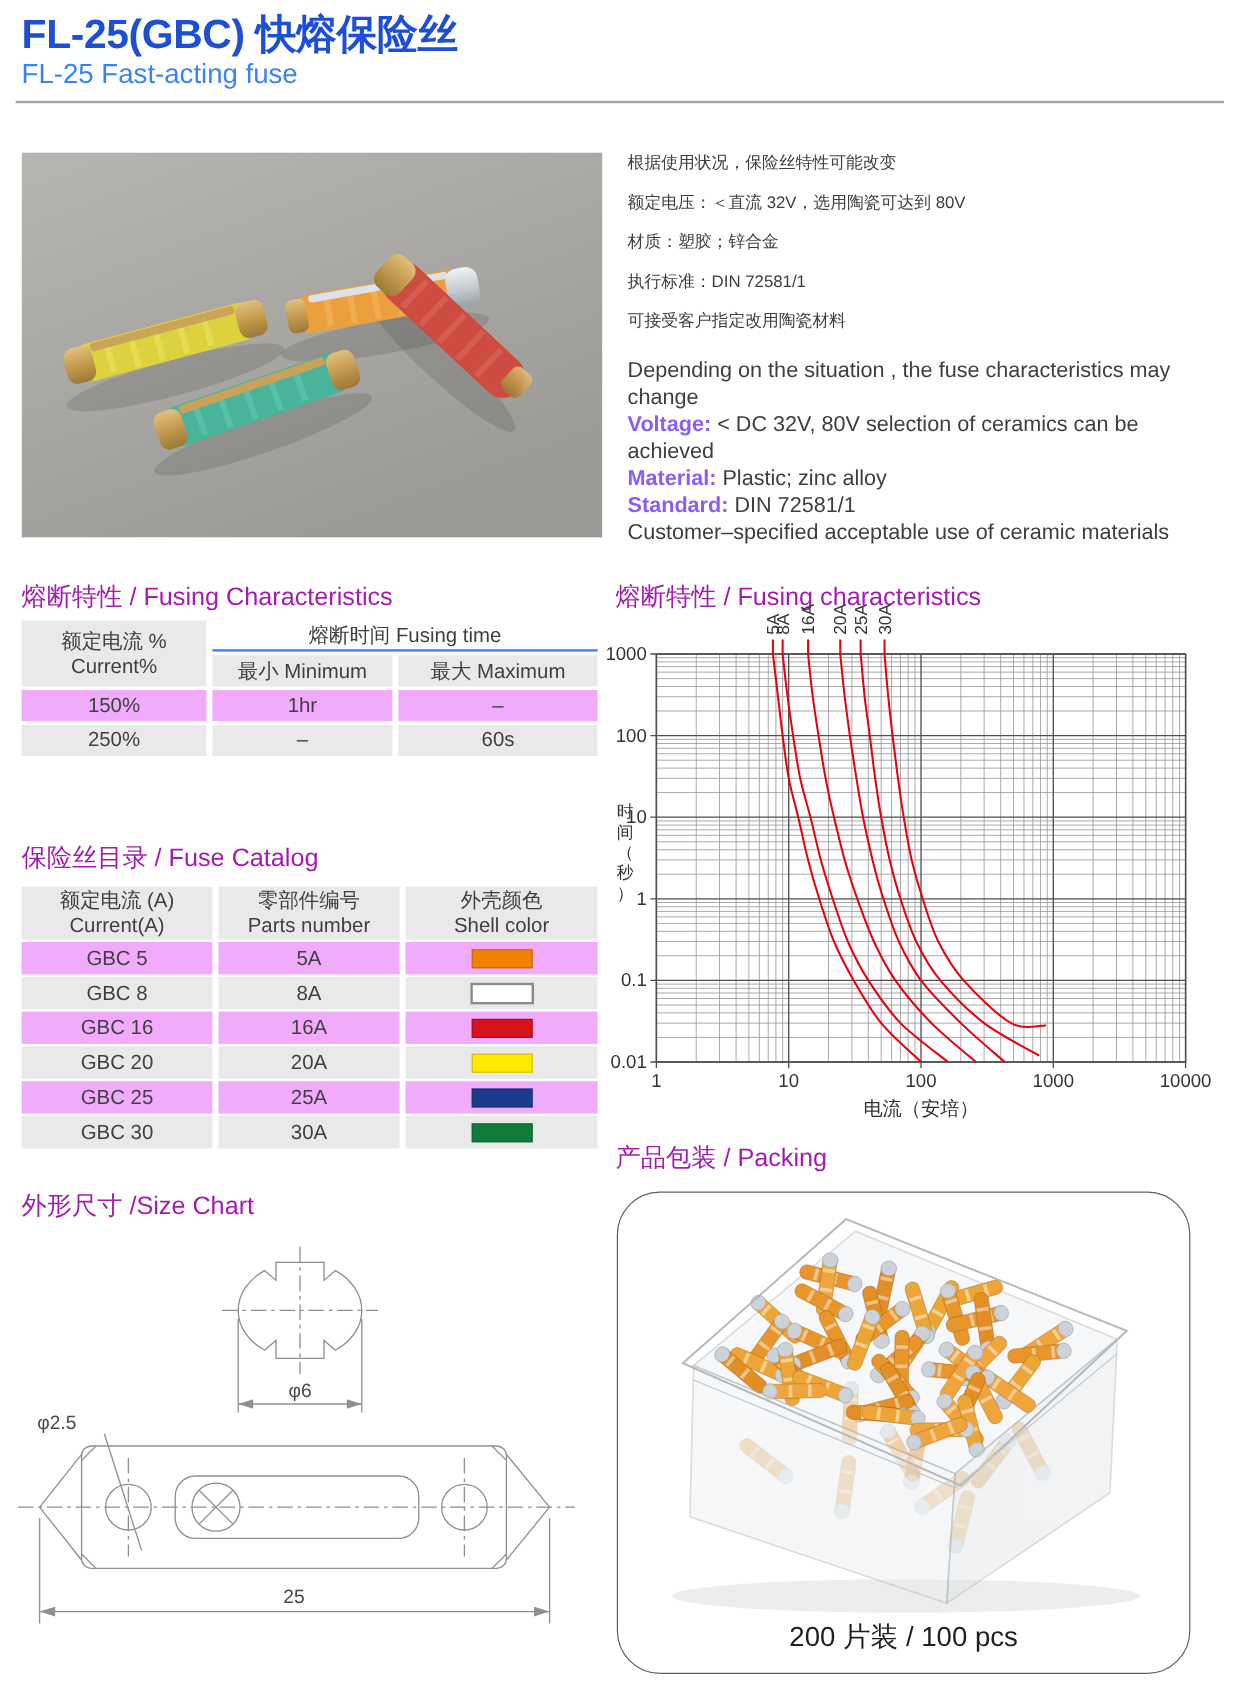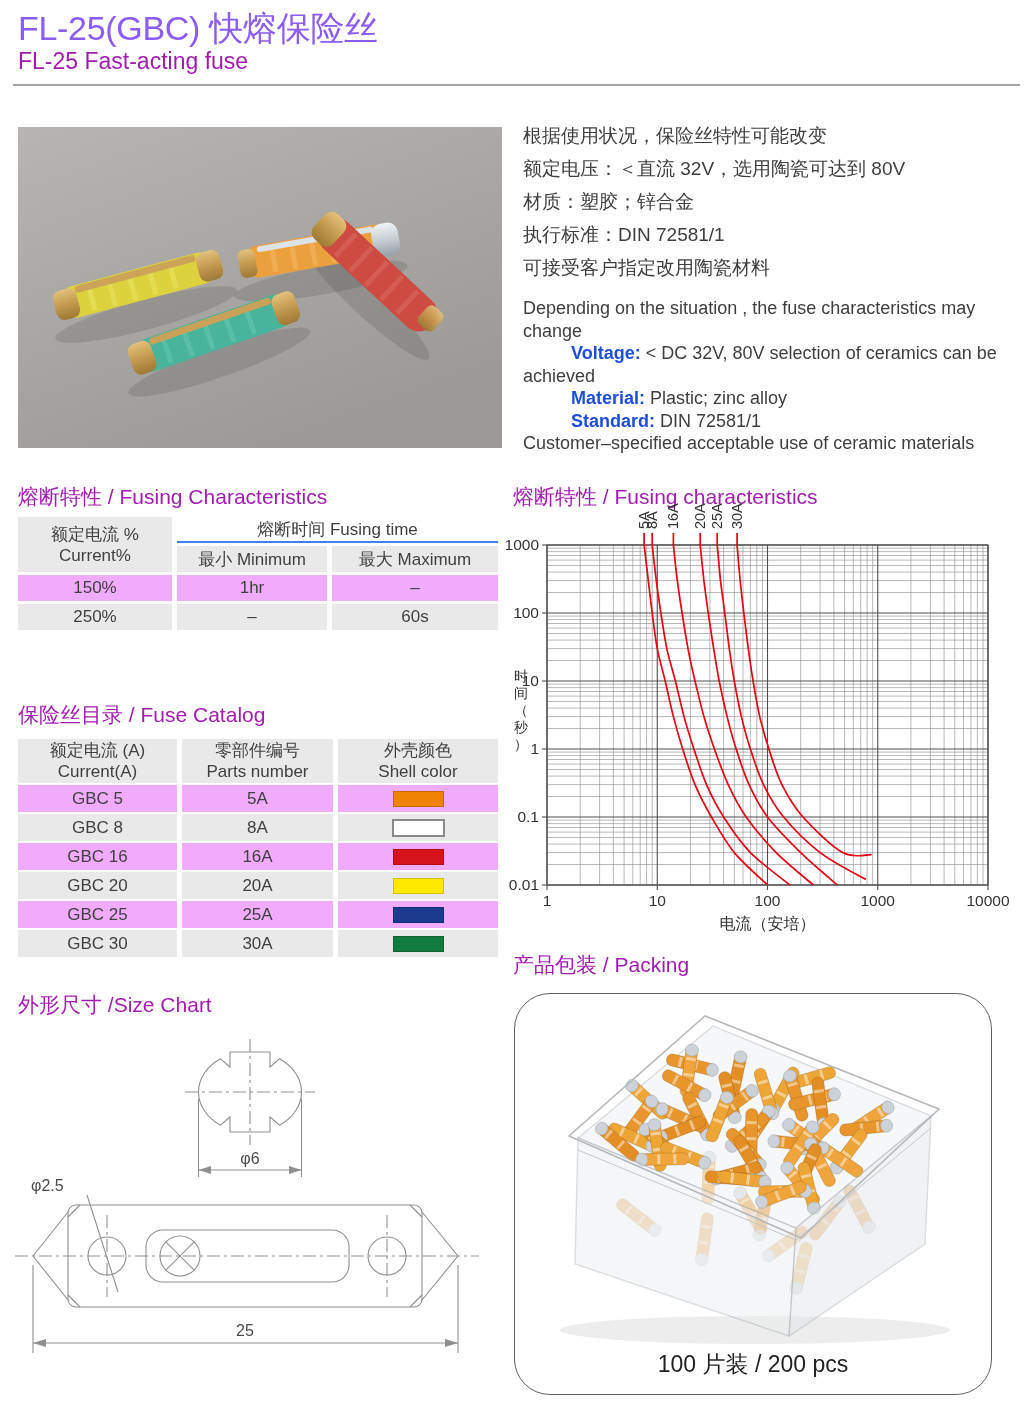--- a/index.html
+++ b/index.html
@@ -1,29 +1,29 @@
 <!DOCTYPE html>
 <html><head>
 <meta charset="utf-8">
 <style>
   html,body{margin:0;padding:0;background:#ffffff;}
   body{font-family:"Liberation Sans","DejaVu Sans",sans-serif;}
   .page{position:relative;width:1030px;height:1406px;background:#fff;overflow:hidden;}
   svg text{font-family:"Liberation Sans","DejaVu Sans",sans-serif;}
 
-  .page-title{position:absolute;left:18px;top:6px;margin:0;font-size:34px;font-weight:400;color:#8b5cf6;letter-spacing:-.3px;}
-  .page-subtitle{position:absolute;left:18px;top:48px;font-size:23px;color:#a21caf;}
+  .page-title{position:absolute;left:18px;top:6px;margin:0;font-size:34px;font-weight:700;color:#1d4ed8;letter-spacing:-.3px;}
+  .page-subtitle{position:absolute;left:18px;top:48px;font-size:23px;color:#3b82f6;}
   .rule{position:absolute;left:13px;top:84px;width:1007px;height:2px;background:#a3a3a3;}
 
   .photo-wrap{position:absolute;left:18px;top:127px;width:484px;height:321px;}
   .specs{position:absolute;left:523px;top:119px;width:498px;}
-  .specs .zh div{font-size:19px;line-height:33px;color:#3e3e3e;}
+  .specs .zh div{font-size:14px;line-height:33px;color:#3e3e3e;}
   .specs .en{margin-top:13px;}
   .specs .en div{font-size:18px;line-height:22.5px;color:#3e3e3e;}
-  .specs .en b{color:#1d4ed8;font-weight:700;margin-left:48px;}
+  .specs .en b{color:#8b5cf6;font-weight:700;}
 
   .sec-title{position:absolute;font-size:21px;color:#a21caf;}
   .sec-t1{left:18px;top:483px;}
   .sec-t2{left:513px;top:483px;}
   .sec-t3{left:18px;top:701px;}
   .sec-t4{left:18px;top:991px;}
   .sec-t5{left:513px;top:951px;}
 
   .t1{position:absolute;left:18px;top:517px;width:480px;display:grid;
       grid-template-columns:154px 150px 166px;grid-template-rows:26px 26px 26px 26px;
@@ -734,16 +734,16 @@
           <rect x="-26" y="-6" width="52" height="12" rx="5.5" fill="#f0a43c" stroke="rgba(110,60,5,.35)" stroke-width="0.6"></rect>
           <line x1="-12" y1="-5" x2="-12" y2="5" stroke="rgba(255,255,255,.45)" stroke-width="3"></line>
           <line x1="4" y1="-5" x2="4" y2="5" stroke="rgba(255,255,255,.45)" stroke-width="3"></line>
           <ellipse cx="21" cy="0" rx="6" ry="6.5" fill="#ccd2d7" stroke="#a9b0b6" stroke-width="0.6"></ellipse>
         </g>
         <polygon points="55,134,273,224,266,332,52,260" fill="#e9edef" opacity=".45" stroke="#aeb2b6" stroke-width="1.4"></polygon>
         <polygon points="273,224,408,112,402,240,266,332" fill="#dfe4e8" opacity=".45" stroke="#aeb2b6" stroke-width="1.4"></polygon>
         <polygon points="182,12 416,105 278,234 46,132" fill="none" stroke="#b4b8bc" stroke-width="1.6"></polygon>
         <polyline points="55,146 273,236 408,124" fill="none" stroke="#c3c7cb" stroke-width="1"></polyline>
       </svg>
-    <div class="pack-caption">100 片装 / 200 pcs</div>
+    <div class="pack-caption">200 片装 / 100 pcs</div>
   </div>
 
 </div>
 
 </body></html>

